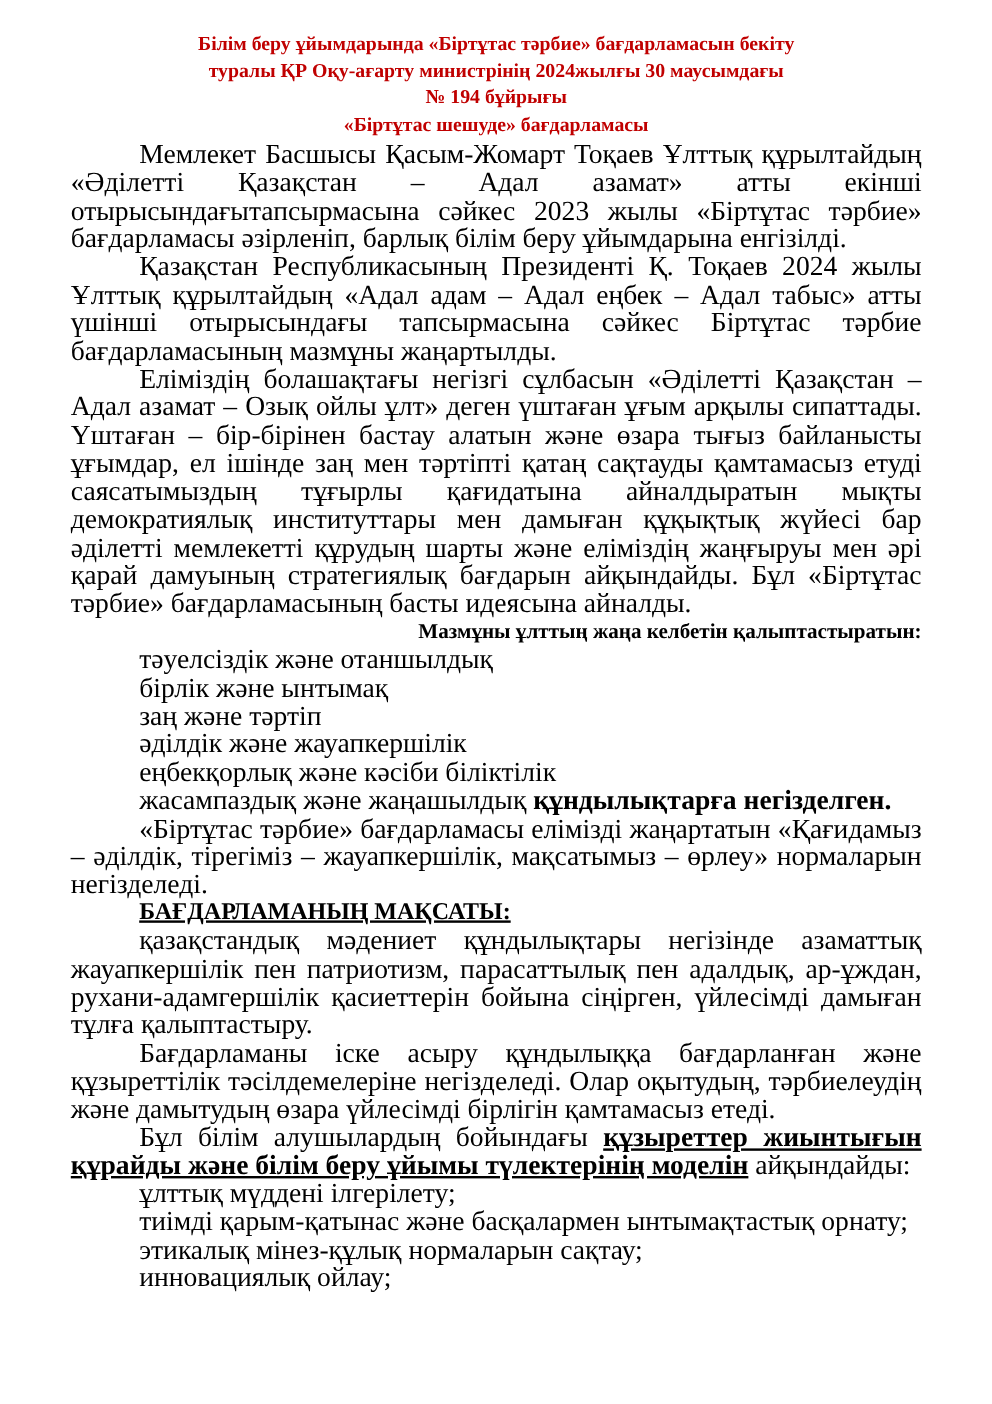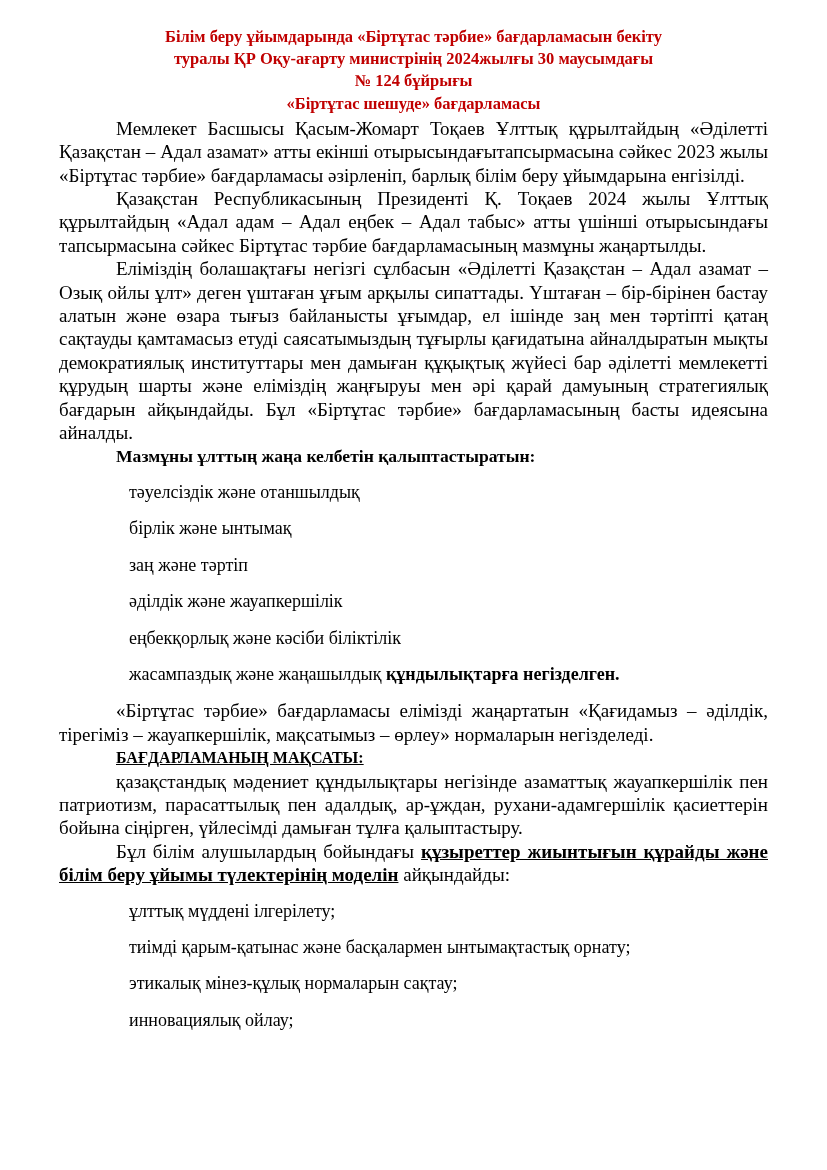--- a/index.html
+++ b/index.html
@@ -30,58 +30,58 @@
     line-height: 22.2px;
     margin: 0 0 2px 0;
   }
   .title-line {
     display: block;
     white-space: nowrap;
   }
   p.para {
     margin: 0;
     text-indent: 57px;
-    font-size: 19px;
+    font-size: 23px;
     line-height: 23.4px;
     text-align: justify;
   }
   .list-item {
-    margin: 13px;
+    margin: 0;
     text-indent: 57px;
-    font-size: 18px;
+    font-size: 23px;
     line-height: 23.4px;
     text-align: left;
   }
   .b { font-weight: bold; }
   .bu { font-weight: bold; text-decoration: underline; }
   .heading-indent {
     margin: 0;
     text-indent: 57px;
     font-size: 17.6px;
     line-height: 23.4px;
     font-weight: bold;
-    text-align: left;
+    text-align: right;
   }
   .heading-underline {
     margin: 0;
     text-indent: 57px;
-    font-size: 16px;
+    font-size: 20px;
     line-height: 23.4px;
     text-align: left;
   }
 </style>
 </head>
 <body>
 
 <div class="page">
 
   <div class="title-block">
     <span class="title-line">Білім беру ұйымдарында «Біртұтас тәрбие» бағдарламасын бекіту</span>
     <span class="title-line">туралы ҚР Оқу-ағарту министрінің 2024жылғы 30 маусымдағы</span>
-    <span class="title-line">№ 124 бұйрығы</span>
+    <span class="title-line">№ 194 бұйрығы</span>
     <span class="title-line">«Біртұтас шешуде» бағдарламасы</span>
   </div>
 
   <p class="para">Мемлекет Басшысы Қасым-Жомарт Тоқаев Ұлттық құрылтайдың «Әділетті Қазақстан – Адал азамат» атты екінші отырысындағытапсырмасына сәйкес 2023 жылы «Біртұтас тәрбие» бағдарламасы әзірленіп, барлық білім беру ұйымдарына енгізілді.</p>
   <p class="para">Қазақстан Республикасының Президенті Қ. Тоқаев 2024 жылы Ұлттық құрылтайдың «Адал адам – Адал еңбек – Адал табыс» атты үшінші отырысындағы тапсырмасына сәйкес Біртұтас тәрбие бағдарламасының мазмұны жаңартылды.</p>
   <p class="para">Еліміздің болашақтағы негізгі сұлбасын «Әділетті Қазақстан – Адал азамат – Озық ойлы ұлт» деген үштаған ұғым арқылы сипаттады. Үштаған – бір-бірінен бастау алатын және өзара тығыз байланысты ұғымдар, ел ішінде заң мен тәртіпті қатаң сақтауды қамтамасыз етуді саясатымыздың тұғырлы қағидатына айналдыратын мықты демократиялық институттары мен дамыған құқықтық жүйесі бар әділетті мемлекетті құрудың шарты және еліміздің жаңғыруы мен әрі қарай дамуының стратегиялық бағдарын айқындайды. Бұл «Біртұтас тәрбие» бағдарламасының басты идеясына айналды.</p>
 
   <p class="heading-indent">Мазмұны ұлттың жаңа келбетін қалыптастыратын:</p>
 
   <p class="list-item">тәуелсіздік және отаншылдық</p>
@@ -91,20 +91,21 @@
   <p class="list-item">еңбекқорлық және кәсіби біліктілік</p>
 
   <p class="list-item"><span>жасампаздық және жаңашылдық </span><span class="b">құндылықтарға негізделген.</span></p>
 
   <p class="para">«Біртұтас тәрбие» бағдарламасы елімізді жаңартатын «Қағидамыз – әділдік, тірегіміз – жауапкершілік, мақсатымыз – өрлеу»  нормаларын негізделеді.</p>
 
   <p class="heading-underline"><span class="bu">БАҒДАРЛАМАНЫҢ МАҚСАТЫ:</span></p>
 
   <p class="para">қазақстандық мәдениет құндылықтары негізінде азаматтық жауапкершілік пен патриотизм, парасаттылық пен адалдық, ар-ұждан, рухани-адамгершілік қасиеттерін бойына сіңірген, үйлесімді дамыған тұлға қалыптастыру.</p>
 
+  <p class="para">Бағдарламаны іске асыру құндылыққа бағдарланған және құзыреттілік тәсілдемелеріне негізделеді. Олар оқытудың, тәрбиелеудің және дамытудың өзара үйлесімді бірлігін қамтамасыз етеді.</p>
 
   <p class="para"><span>Бұл білім алушылардың бойындағы </span><span class="bu">құзыреттер жиынтығын құрайды және білім беру ұйымы түлектерінің моделін</span><span> айқындайды:</span></p>
 
   <p class="list-item">ұлттық мүддені ілгерілету;</p>
   <p class="list-item">тиімді қарым-қатынас және басқалармен ынтымақтастық орнату;</p>
   <p class="list-item">этикалық мінез-құлық нормаларын сақтау;</p>
   <p class="list-item">инновациялық ойлау;</p>
 
 
 </div>

